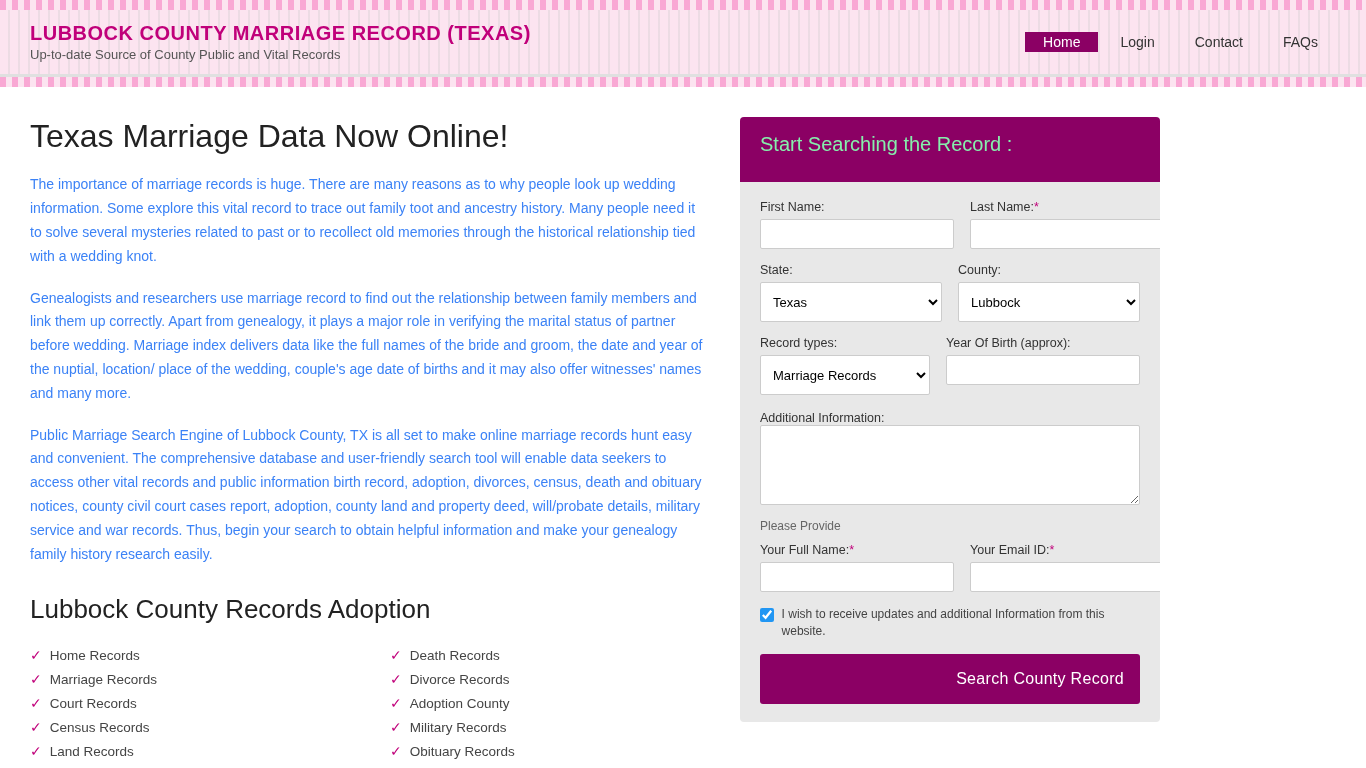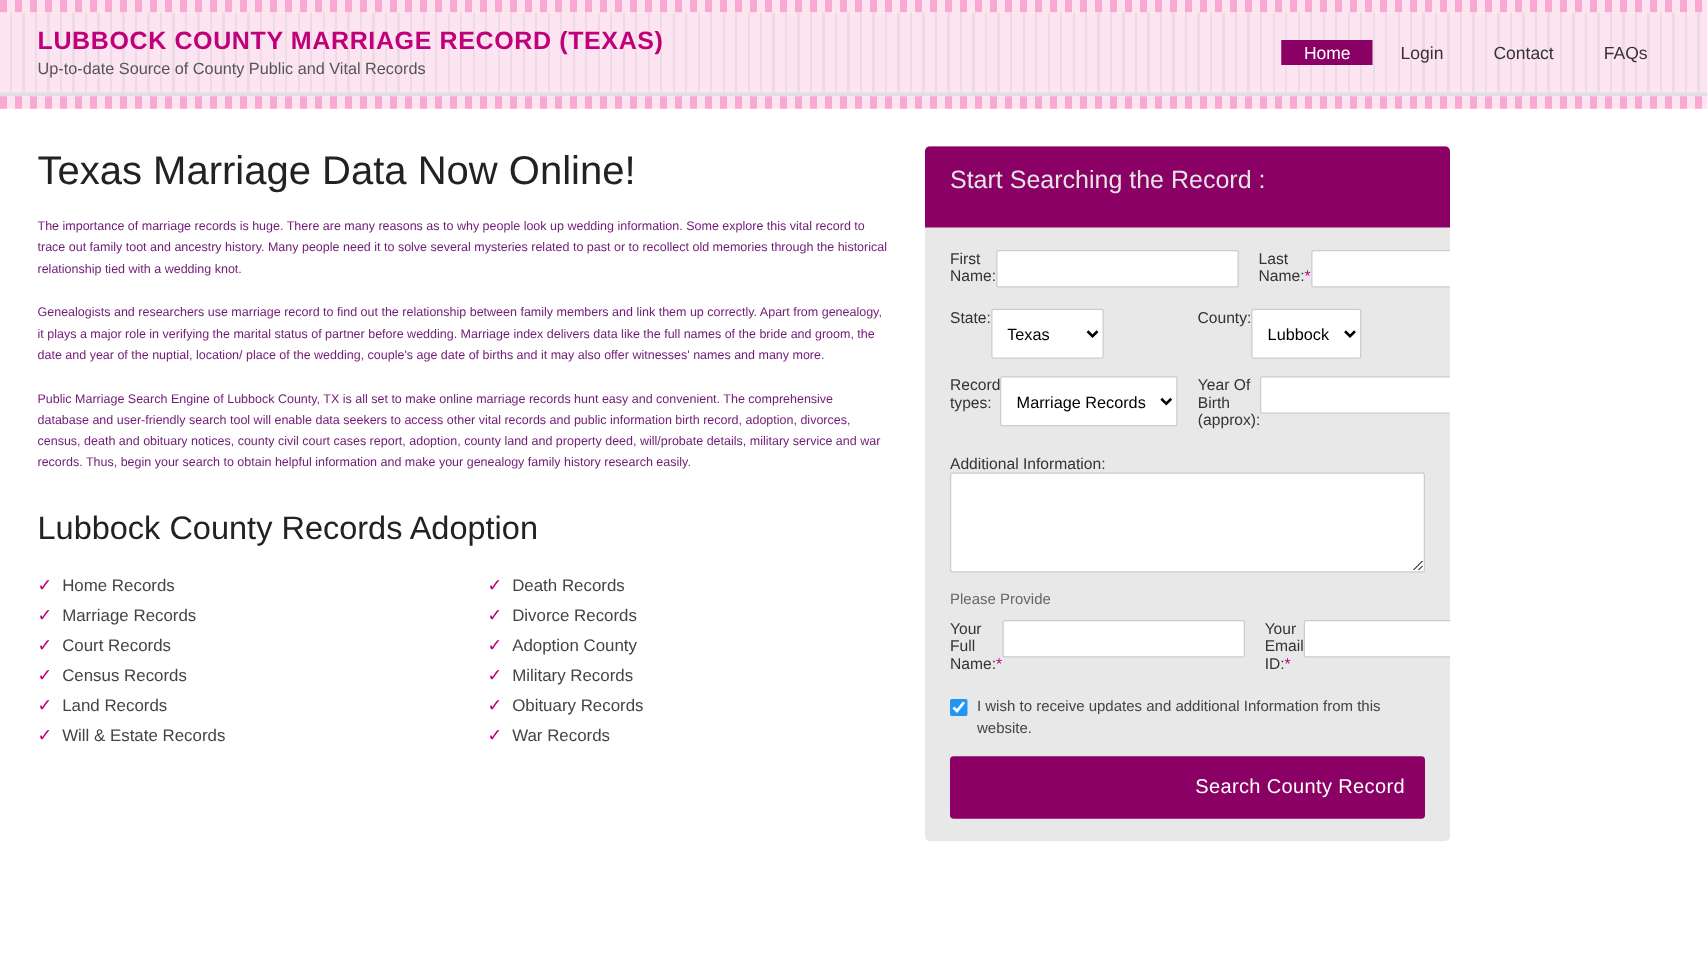--- a/index.html
+++ b/index.html
@@ -78,24 +78,24 @@
       max-width: 680px;
     }
     .main-heading {
       font-size: 32px;
       font-weight: 300;
       color: #222;
       margin-bottom: 18px;
       line-height: 1.2;
     }
     .main-text {
-      color: #701a75;
+      color: #3b82f6;
       line-height: 1.7;
       margin-bottom: 18px;
-      font-size: 10px;
+      font-size: 14px;
     }
     .section-heading {
       font-size: 26px;
       font-weight: 300;
       color: #222;
       margin: 28px 0 18px 0;
     }
     .records-grid {
       display: grid;
       grid-template-columns: 1fr 1fr;
@@ -122,21 +122,21 @@
     .form-container {
       background: #e8e8e8;
       border-radius: 4px;
       overflow: hidden;
     }
     .form-header {
       background: #8b0064;
       padding: 16px 20px;
     }
     .form-header-title {
-      color: #e5e5e5;
+      color: #86efac;
       font-size: 20px;
       font-weight: 300;
       margin-bottom: 10px;
     }
     .form-header-desc {
       background: rgba(255,255,255,0.15);
       color: #fff;
       font-size: 12px;
       padding: 10px 12px;
       line-height: 1.6;
@@ -146,21 +146,21 @@
       padding: 18px 20px;
     }
     .form-row {
       display: flex;
       gap: 16px;
       margin-bottom: 14px;
     }
     .form-group {
       flex: 1;
       display: flex;
-      flex-direction: row;
+      flex-direction: column;
     }
     .form-label {
       font-size: 12.5px;
       color: #333;
       margin-bottom: 5px;
       font-weight: normal;
     }
     .form-label .required {
       color: #c0007a;
     }

